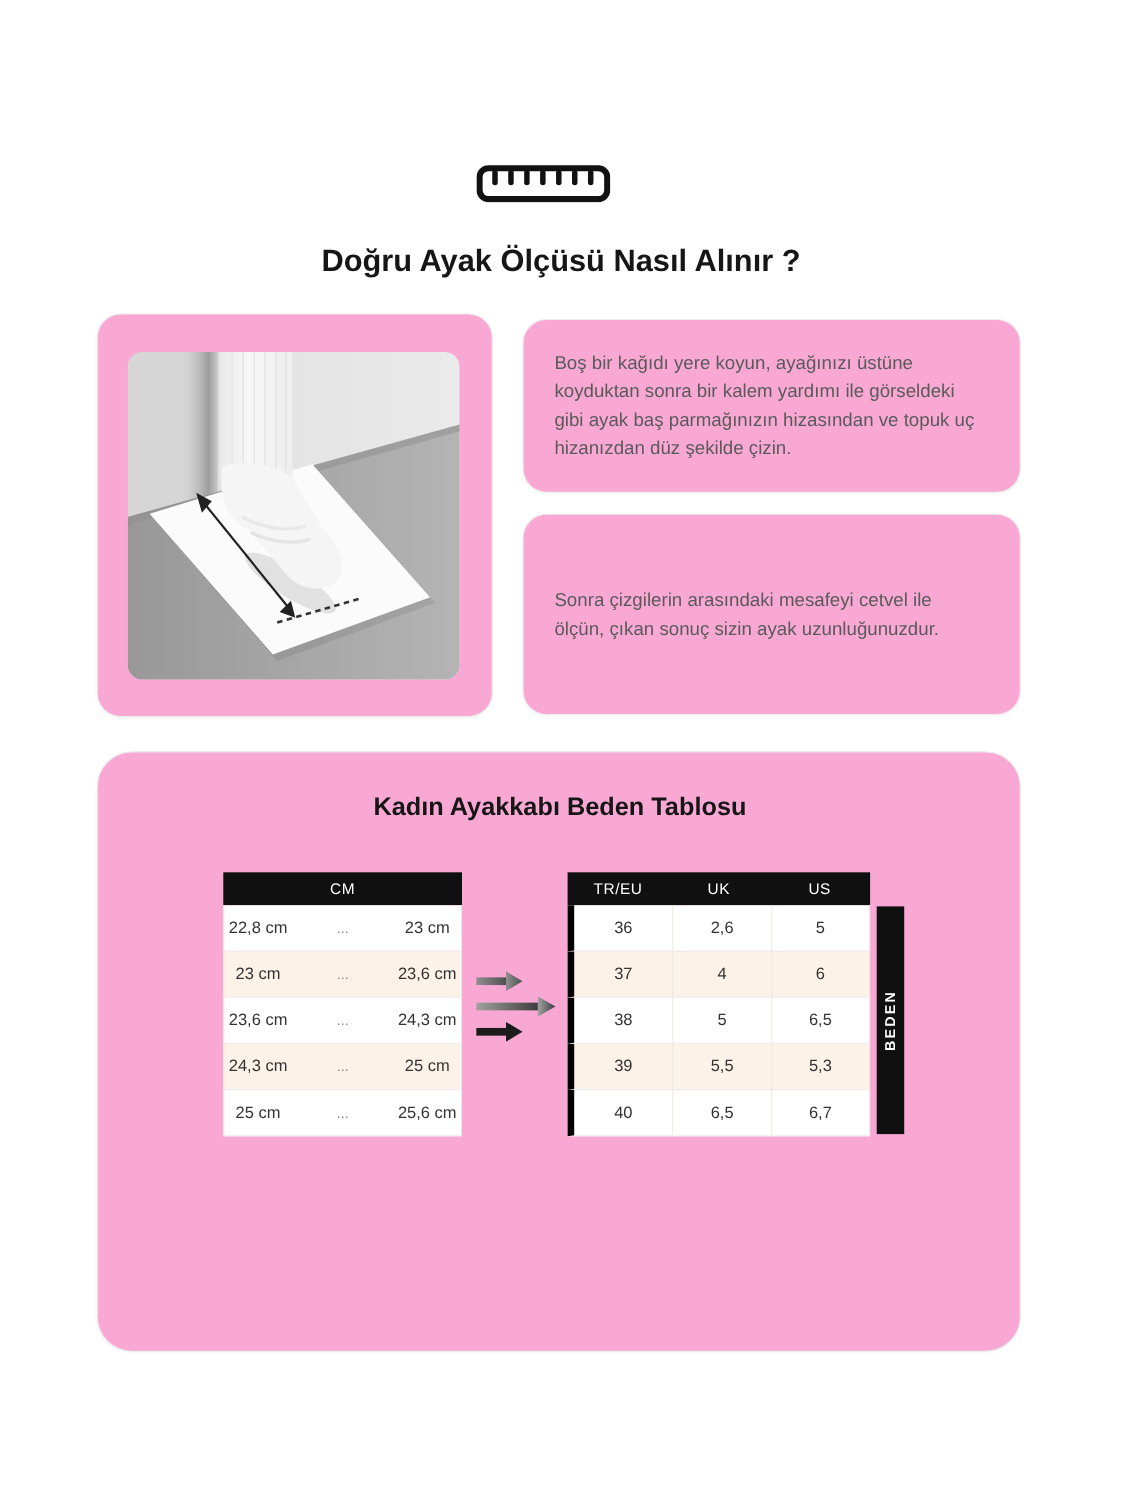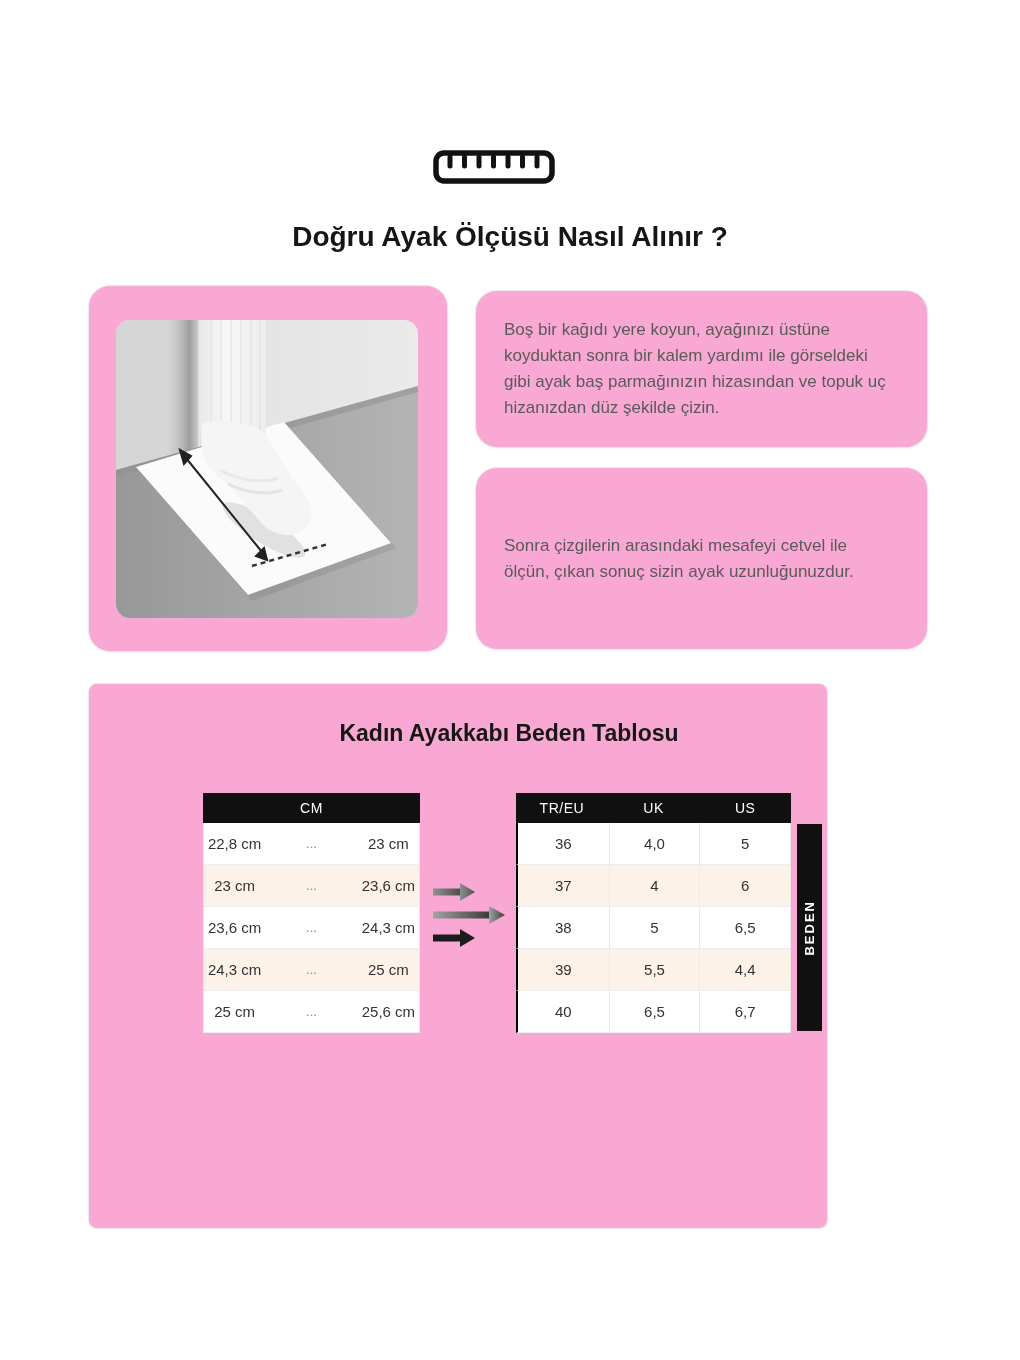--- a/index.html
+++ b/index.html
@@ -29,21 +29,21 @@
     position:absolute;left:27px;top:34px;width:302px;height:298px;
     border-radius:14px;overflow:hidden;
   }
   .text-card-1{left:475px;top:290px;width:453px;height:158px;display:flex;align-items:center;}
   .text-card-2{left:475px;top:467px;width:453px;height:183px;display:flex;align-items:center;justify-content:center;}
   .instruction{
     padding:0 34px 0 28px;
     font-size:17px;line-height:26px;color:#5a5a5a;
   }
   
-  .size-card{left:88px;top:683px;width:740px;height:546px;border-radius:9px;}
+  .size-card{left:88px;top:683px;width:840px;height:546px;border-radius:32px;}
   .size-title{
     position:absolute;left:0;top:36px;width:840px;
     text-align:center;font-size:23px;font-weight:700;color:#161616;
   }
   .cm-table{
     position:absolute;left:114px;top:109px;width:217px;
     box-sizing:border-box;
   }
   .tbl-header{
     height:30px;background:#101010;color:#ffffff;
@@ -61,21 +61,21 @@
   .arrows-wrap{position:absolute;left:340px;top:196px;width:80px;height:70px;}
   .size-table{position:absolute;left:427px;top:109px;width:275px;box-sizing:border-box;}
   .size-head{
     height:30px;background:#101010;color:#ffffff;
     display:grid;grid-template-columns:1fr 1fr 1fr;align-items:center;
     font-size:14px;letter-spacing:0.5px;text-align:center;
   }
   .size-row{
     height:42px;display:grid;grid-template-columns:1fr 1fr 1fr;align-items:center;
     text-align:center;font-size:15px;color:#333333;font-weight:500;
-    border-left:2px solid #000000;border-right:1px solid #e8e8e8;border-bottom:1px solid #ededed;
+    border-left:6px solid #000000;border-right:1px solid #e8e8e8;border-bottom:1px solid #ededed;
     box-sizing:border-box;background:#ffffff;
   }
   .size-row.alt{background:#fcf2e8;}
   .size-row .cell + .cell{border-left:1px solid #eeeae4;height:100%;display:flex;align-items:center;justify-content:center;}
   .size-row .cell{height:100%;display:flex;align-items:center;justify-content:center;}
   .beden-bar{
     position:absolute;left:708px;top:140px;width:25px;height:207px;
     background:#101010;display:flex;align-items:center;justify-content:center;
   }
   .beden-bar span{
@@ -235,37 +235,37 @@
     </div>
 
     <div class="size-table">
       <div class="size-head">
         <span>TR/EU</span>
         <span>UK</span>
         <span>US</span>
       </div>
       <div class="size-row">
         <span class="cell">36</span>
-        <span class="cell">4,0</span>
+        <span class="cell">2,6</span>
         <span class="cell">5</span>
       </div>
       <div class="size-row alt">
         <span class="cell">37</span>
         <span class="cell">4</span>
         <span class="cell">6</span>
       </div>
       <div class="size-row">
         <span class="cell">38</span>
         <span class="cell">5</span>
         <span class="cell">6,5</span>
       </div>
       <div class="size-row alt">
         <span class="cell">39</span>
         <span class="cell">5,5</span>
-        <span class="cell">4,4</span>
+        <span class="cell">5,3</span>
       </div>
       <div class="size-row">
         <span class="cell">40</span>
         <span class="cell">6,5</span>
         <span class="cell">6,7</span>
       </div>
     </div>
 
     <div class="beden-bar">
       <span>BEDEN</span>

